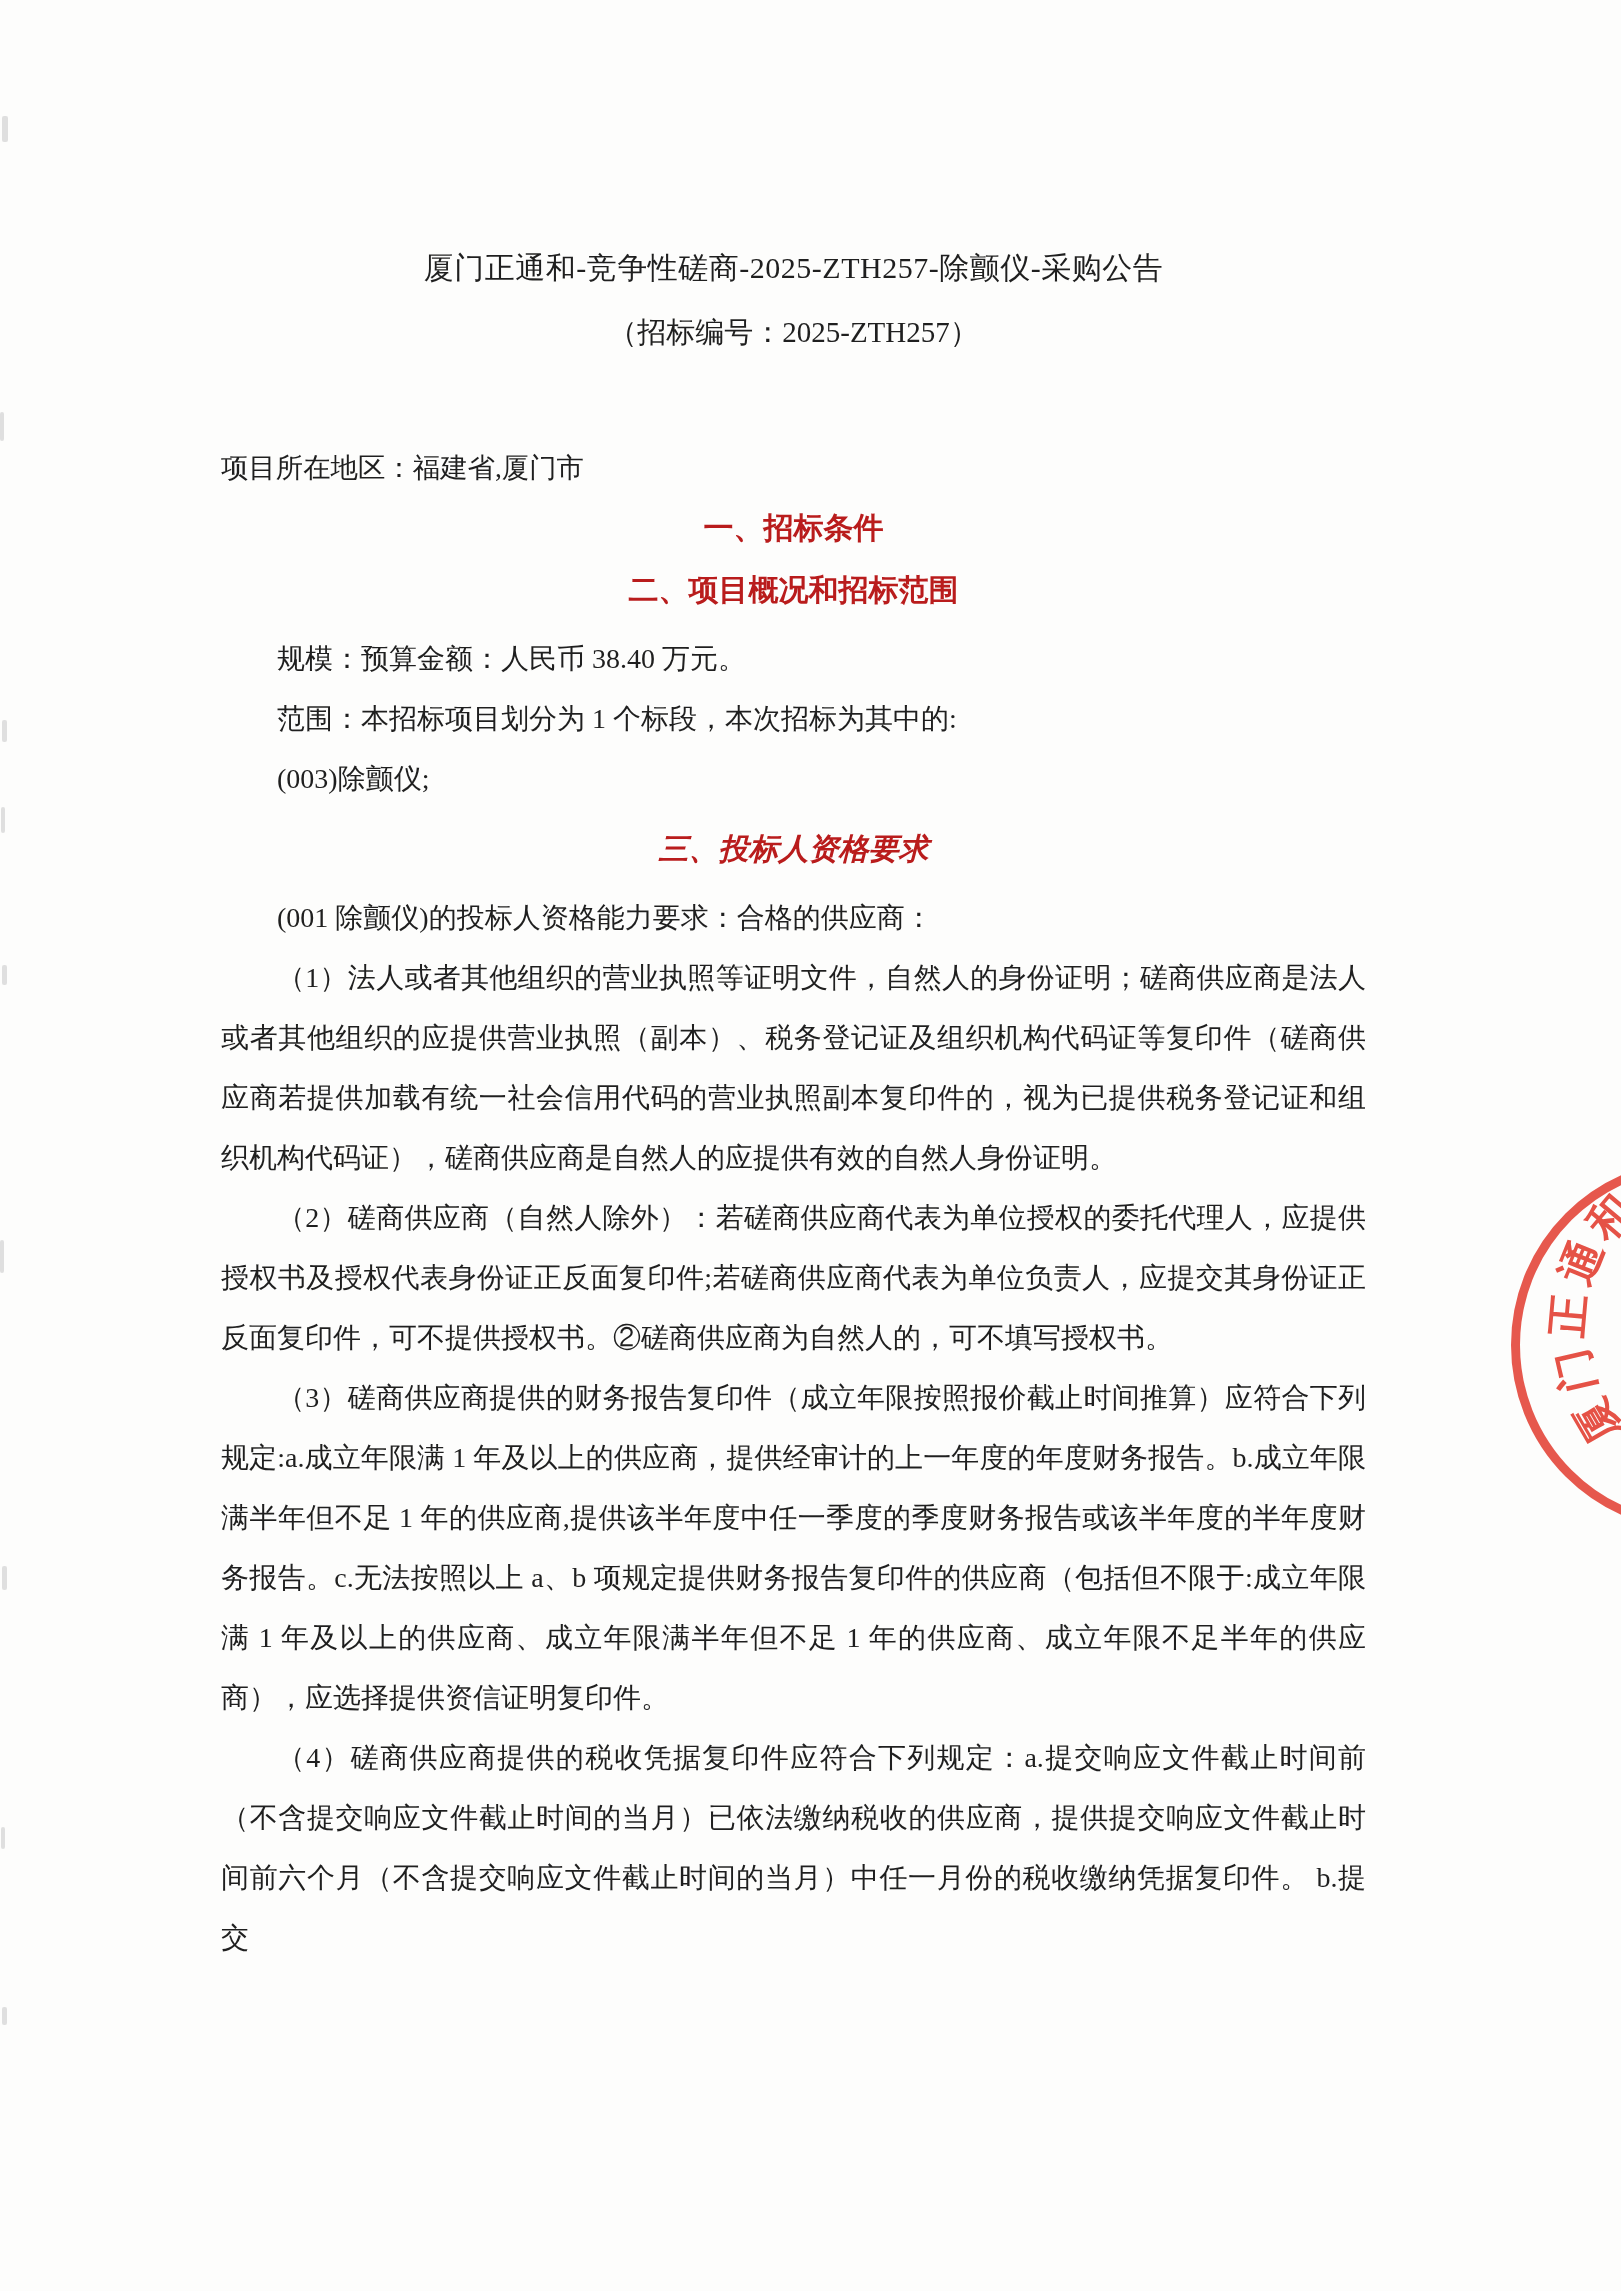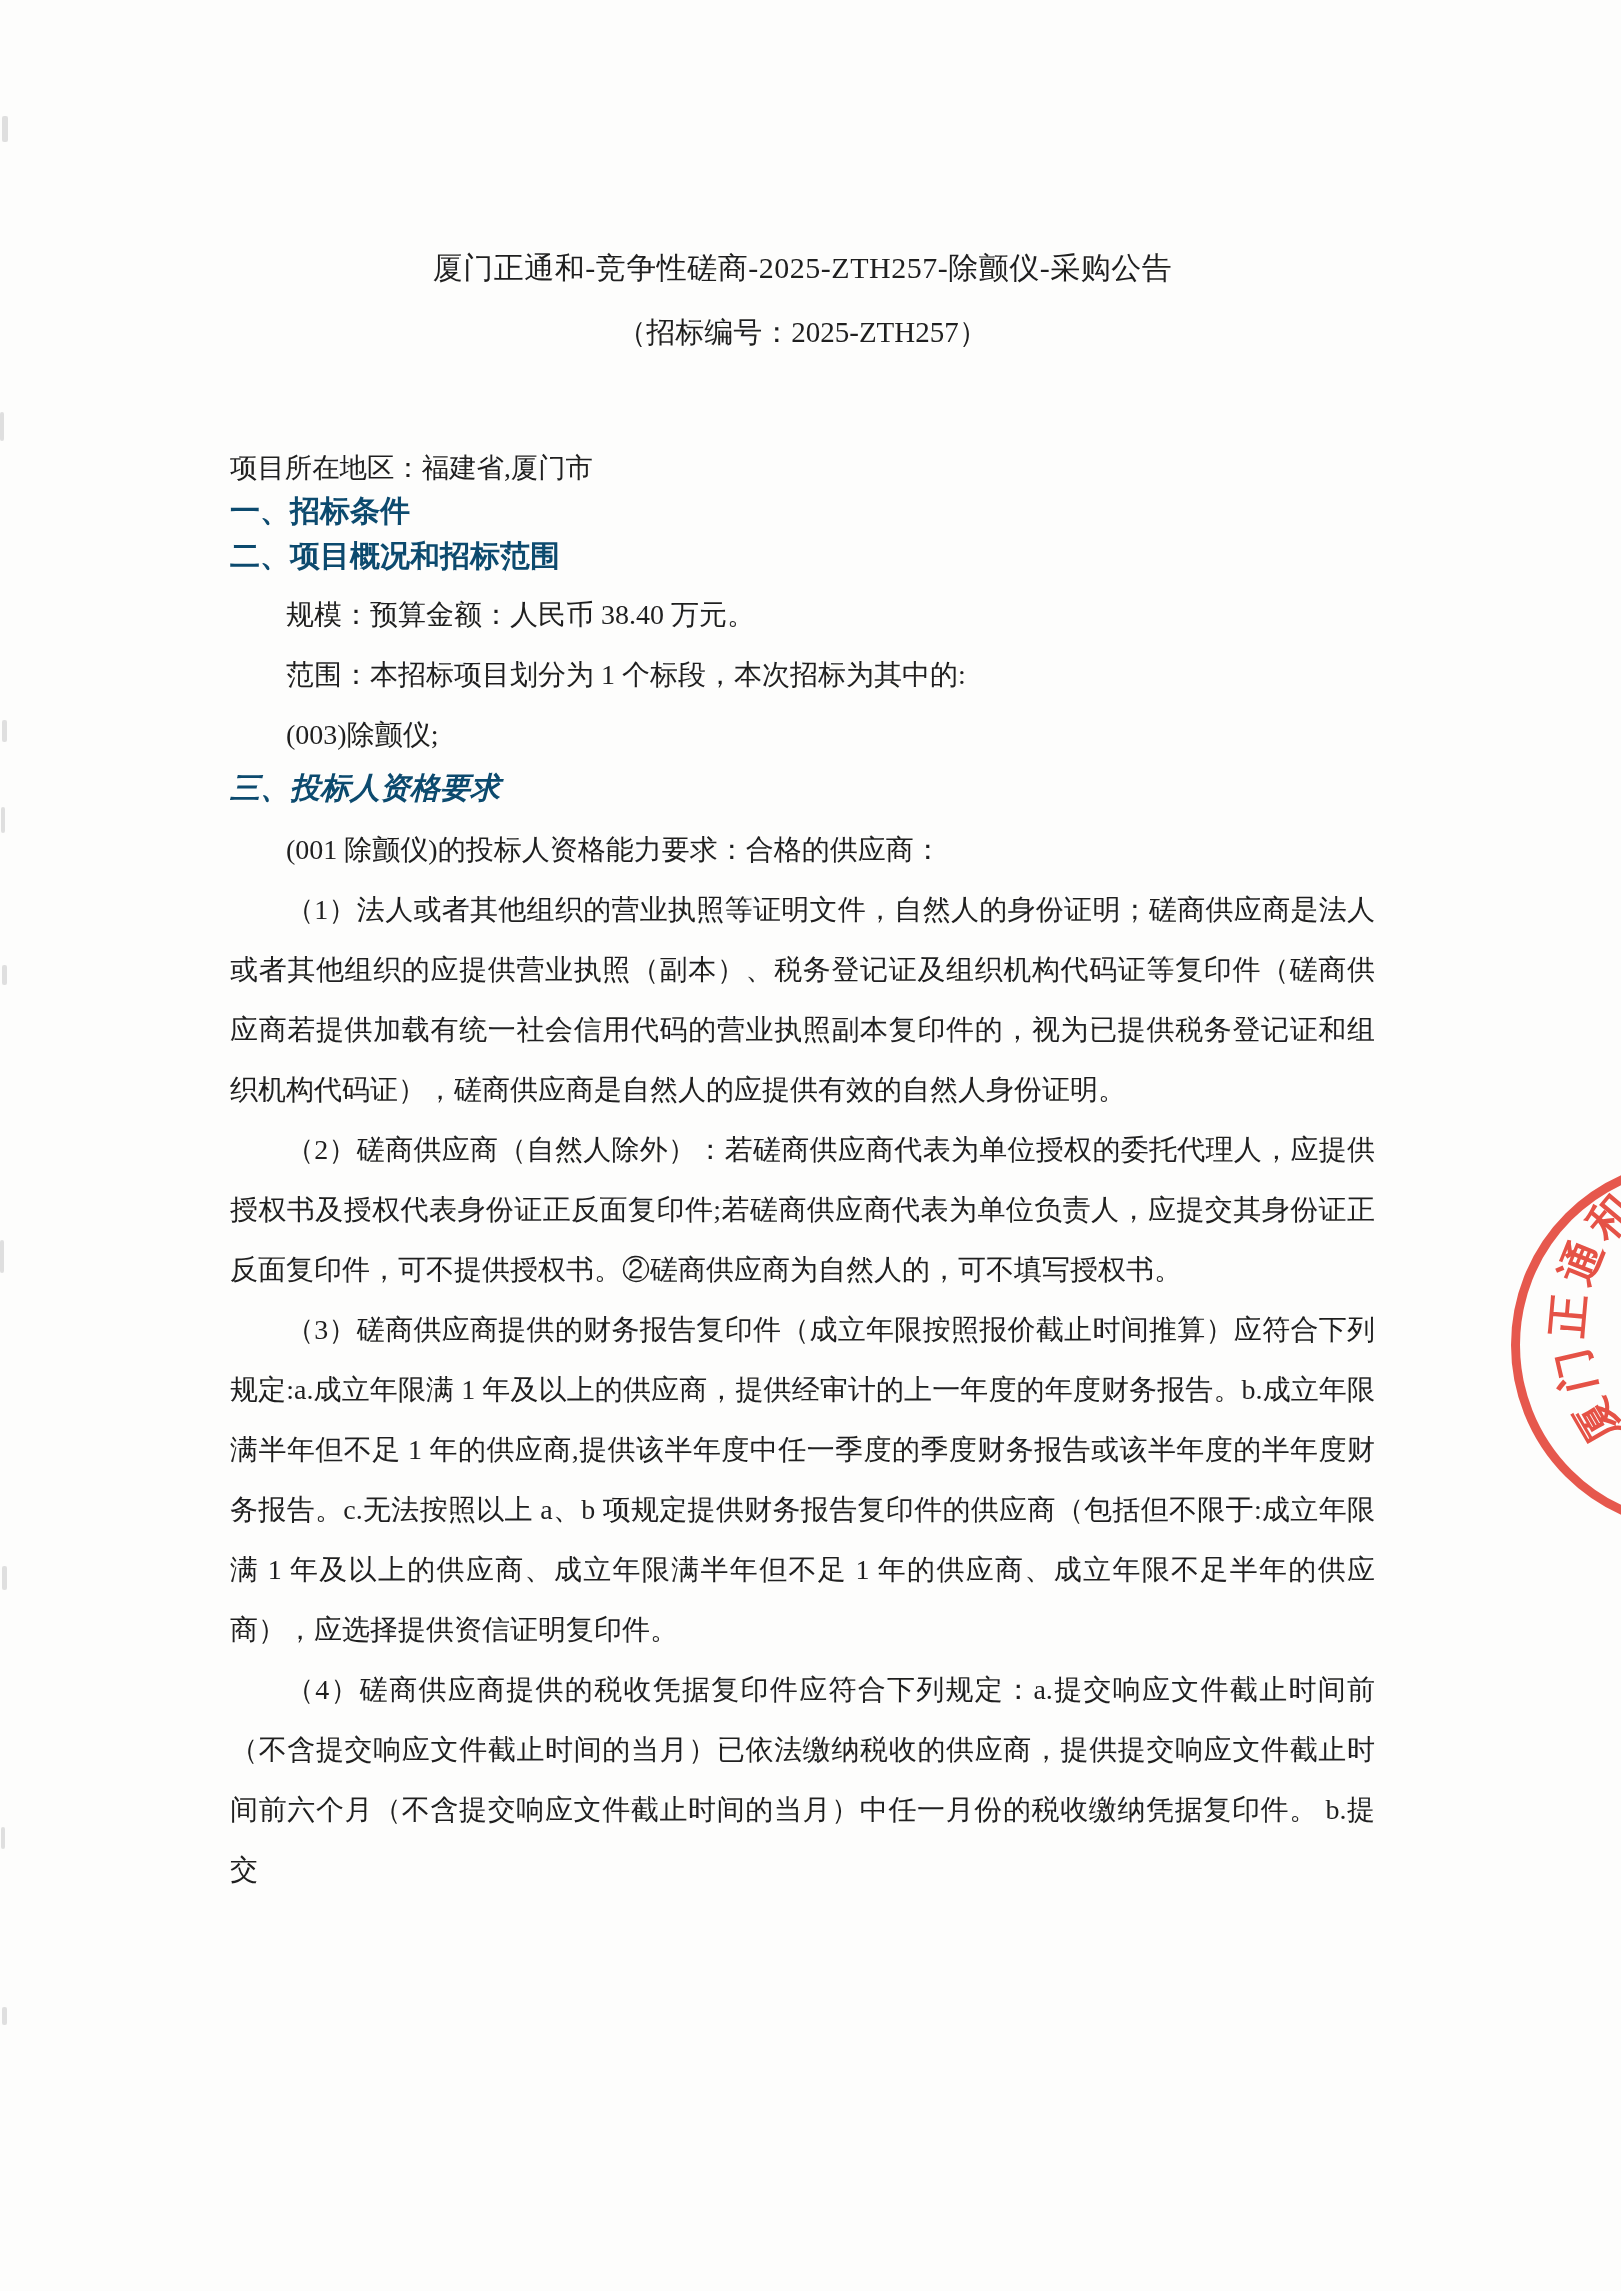--- a/index.html
+++ b/index.html
@@ -11,21 +11,21 @@
     position: relative;
     width: 1621px;
     height: 2292px;
     background: #fdfdfc;
     overflow: hidden;
     font-family: "Liberation Serif", "DejaVu Serif", serif;
     color: #1f1f1f;
   }
   .content {
     position: absolute;
-    left: 230px;
+    left: 221px;
     top: 245px;
     width: 1145px;
   }
   .doc-title {
     text-align: center;
     font-size: 30px;
     line-height: 45px;
     letter-spacing: 0.5px;
     font-weight: 400;
   }
@@ -38,22 +38,23 @@
   .location-line {
     margin-top: 94px;
     font-size: 27.4px;
     line-height: 39px;
   }
   h2.sec-heading {
     font-family: "Liberation Sans", "DejaVu Sans", sans-serif;
     font-weight: 700;
     font-size: 30px;
     line-height: 45px;
-    margin: 0;
-    color: #0c4a6e;
+    margin: 17px;
+    color: #b91c1c;
+    text-align: center;
   }
   .h1-space { margin-top: 33px; }
   .h2-space { margin-top: 0px; }
   .h3-space { margin-top: 2px; font-style: italic; }
   p.body-par {
     margin: 0;
     font-size: 28px;
     line-height: 60px;
     text-align: justify;
     text-indent: 2em;

